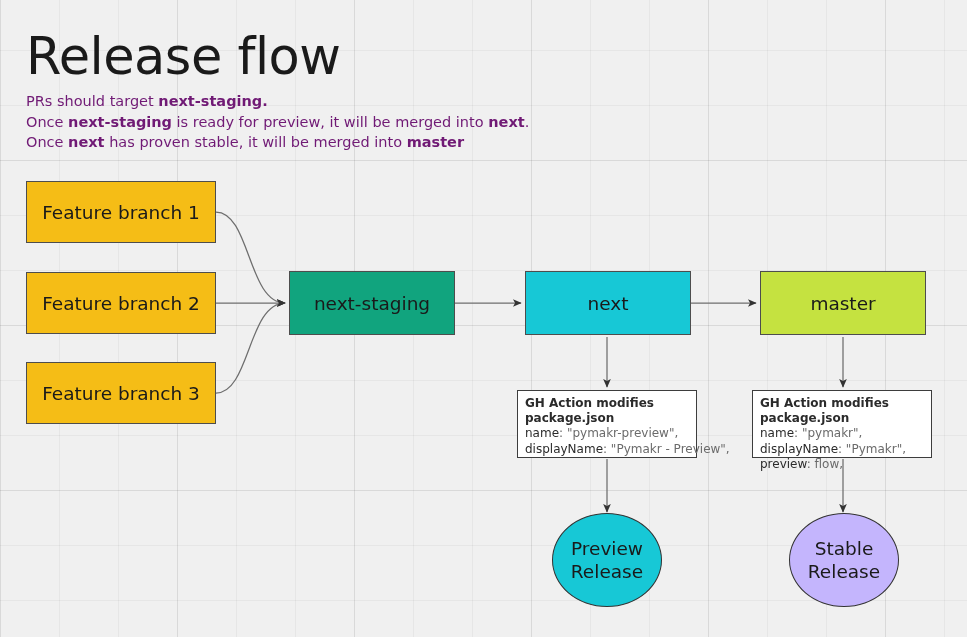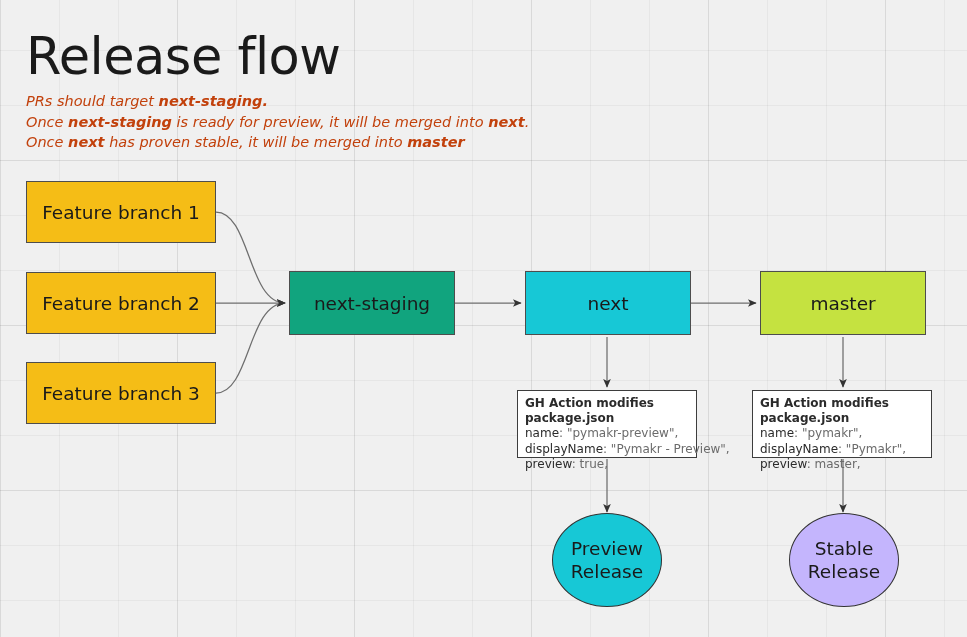--- a/index.html
+++ b/index.html
@@ -50,23 +50,22 @@
     font-weight: 400;
     line-height: 1.12;
     letter-spacing: -0.5px;
     color: #1a1a1a;
     margin: 16px 0 6px 0;
     white-space: nowrap;
   }
   .subtitle-line {
     font-size: 14.5px;
     line-height: 20.5px;
-    color: #c2410c;
+    color: #701a75;
     white-space: nowrap;
-    font-style: italic;
   }
   .subtitle-line b { font-weight: 700; }
 
   
   #diagram {
     position: absolute;
     left: 0; top: 0;
     width: 804px;
     height: 637px;
   }
@@ -196,35 +195,32 @@
   </div>
 
   <div class="note" style="left:517px; top:390px; width:180px; height:68px;">
     <span class="note-head">GH Action modifies package.json</span>
     <span class="note-row">
       <span class="note-key">name</span><span>: "pymakr-preview",</span>
     </span>
     <span class="note-row">
       <span class="note-key">displayName</span><span>: "Pymakr - Preview",</span>
     </span>
-    <span class="note-row">
-      <span class="note-key">preview</span><span>: true,</span>
-    </span>
   </div>
 
   <div class="note" style="left:752px; top:390px; width:180px; height:68px;">
     <span class="note-head">GH Action modifies package.json</span>
     <span class="note-row">
       <span class="note-key">name</span><span>: "pymakr",</span>
     </span>
     <span class="note-row">
       <span class="note-key">displayName</span><span>: "Pymakr",</span>
     </span>
     <span class="note-row">
-      <span class="note-key">preview</span><span>: master,</span>
+      <span class="note-key">preview</span><span>: flow,</span>
     </span>
   </div>
 
   <div class="node node-circle circle-preview" style="left:552px; top:513px; width:110px; height:94px;">
     <span class="circle-line">Preview</span>
     <span class="circle-line">Release</span>
   </div>
 
   <div class="node node-circle circle-stable" style="left:789px; top:513px; width:110px; height:94px;">
     <span class="circle-line">Stable</span>

